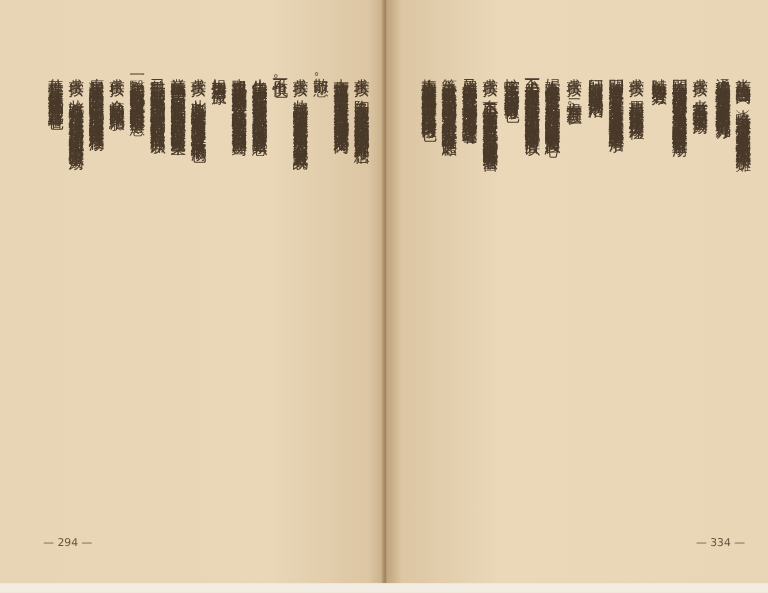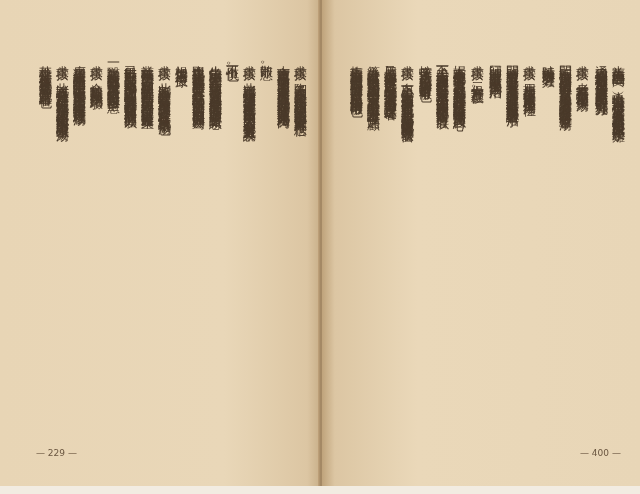--- a/index.html
+++ b/index.html
@@ -57,21 +57,21 @@
     <div class="col" style="left:189px">也即舉其平指蹴脊扎住刺取黑血即有效又有一條青筋結於喉傍即刺之血大迸由是四肢得以屈伸因與葛</div>
     <div class="col" style="left:172px">根加大黃湯三日復原。</div>
     <div class="col" style="left:155px">求眞按　此刺絡瀉血之證狀然其處方於葛根加大黃湯中宜合桂枝茯苓丸或桃核承氣湯也。</div>
     <div class="col" style="left:138px">叢桂亭醫事小言曰一商婦一宵秋間頭常大苦嘔吐動作不自由有如醉人求治於余往診之支臂於幾案而坐</div>
     <div class="col" style="left:121px">已數十日不動亦不勝臥若轉此身形搖倒之則立即嘔吐食僅飲許腦其發時自脊至頭如板狀回顧亦痛以</div>
     <div class="col" style="left:104px">一醫之勸用八味丸數百兩嘔少減云與葛根湯五帖許得以起步再服全愈。</div>
     <div class="col" style="left:87px">求眞按　余於嘔吐用葛根湯本此治驗。</div>
     <div class="col" style="left:70px">癎者居住居者眼中生睛物故雖生瞼上眼中無他疾故多用葛根湯論上證故宜需用三黃湯或桂枝湯。</div>
     <div class="col" style="left:53px">求眞按　此說雖有卓見但云桂枝湯者殊也因桂枝湯爲主治上衝然不能醫眼疾故治上證者須以三黃湯。</div>
     <div class="col" style="left:36px">苓桂朮甘湯桂枝茯苓丸桃核承氣湯等爲的其宜此當訂正者也。</div>
-    <div class="pageno" style="left:36px">— 229 —</div>
+    <div class="pageno" style="left:36px">— 294 —</div>
   </div>
 
   <div class="gutter"></div>
 
   <div class="page page-right">
     <div class="col" style="left:287px">吉益先生論痘百問曰。（上略）世醫淋證梅毒之發於尿道者多實淋證者甚稍也出膿或血而疼痛小水難</div>
     <div class="col" style="left:270px">通者得通則快利者梅毒也葛根加大黃湯者效若難治用與梅肉散或七寶丸亦可。</div>
     <div class="col" style="left:251px">求眞按　者無其證不可妄用葛根加大黃湯。</div>
     <div class="col" style="left:234px">問曰梅毒家身體如松樹皮者何師曰梅毒家云云有與葛根加大黃湯者若有喘證者與薏苡仁附子敗醬甘草湯。</div>
     <div class="col" style="left:217px">時以梅肉散攻之有效。</div>
@@ -79,17 +79,17 @@
     <div class="col" style="left:181px">問曰肺癰膿有出膿不已者有臭者有無臭者有痛者有不痛者有綿延數年羸瘦贏瘦類於勞證者何治乎。</div>
     <div class="col" style="left:164px">師曰肺癰潰出膿汁者以葛根加大黃湯則治。</div>
     <div class="col" style="left:146px">求眞按　二方俱宜加薏苡仁。</div>
     <div class="col" style="left:128px">婦人有陰處作肥瘡癢痛不可言一身各處觸動發熱者有此證發作時或時發疹或時口舌咽喉痛治其腹自心</div>
     <div class="col" style="left:111px">下至少腹右方拘急而大硬經數十歲不已針灸諸藥無所不至者如何師曰婦人陰處作肥瘡云云而有痒者以</div>
     <div class="col" style="left:94px">蛇床子湯洗之可也用葛根加朮附湯爐甘石散可也。</div>
     <div class="col" style="left:76px">求眞按　自心下至少腹之右方拘急而大硬者即右腹直肌之攣急也有此腹證加以陰處肥瘡痛痒發熱者當</div>
     <div class="col" style="left:59px">又用應鍼散亦無效余實代之以起廢丸可也如蛇床子湯之洗滌不過爲對證療法之從者耳。</div>
     <div class="col" style="left:42px">等之外證處以葛根湯可也然要於用加朮附湯則轉肯背蓋用之者必不得不確認有朮附證之存在今無之顧</div>
     <div class="col" style="left:25px">梅毒瘡癬痂痒甚者何也師曰梅毒瘡癬痂痒甚云云處以葛根加朮附湯梅肉散可也。</div>
-    <div class="pageno" style="left:258px">— 400 —</div>
+    <div class="pageno" style="left:258px">— 334 —</div>
   </div>
 
   <div class="bottom-edge"></div>
 </div>
 
 </body></html>

